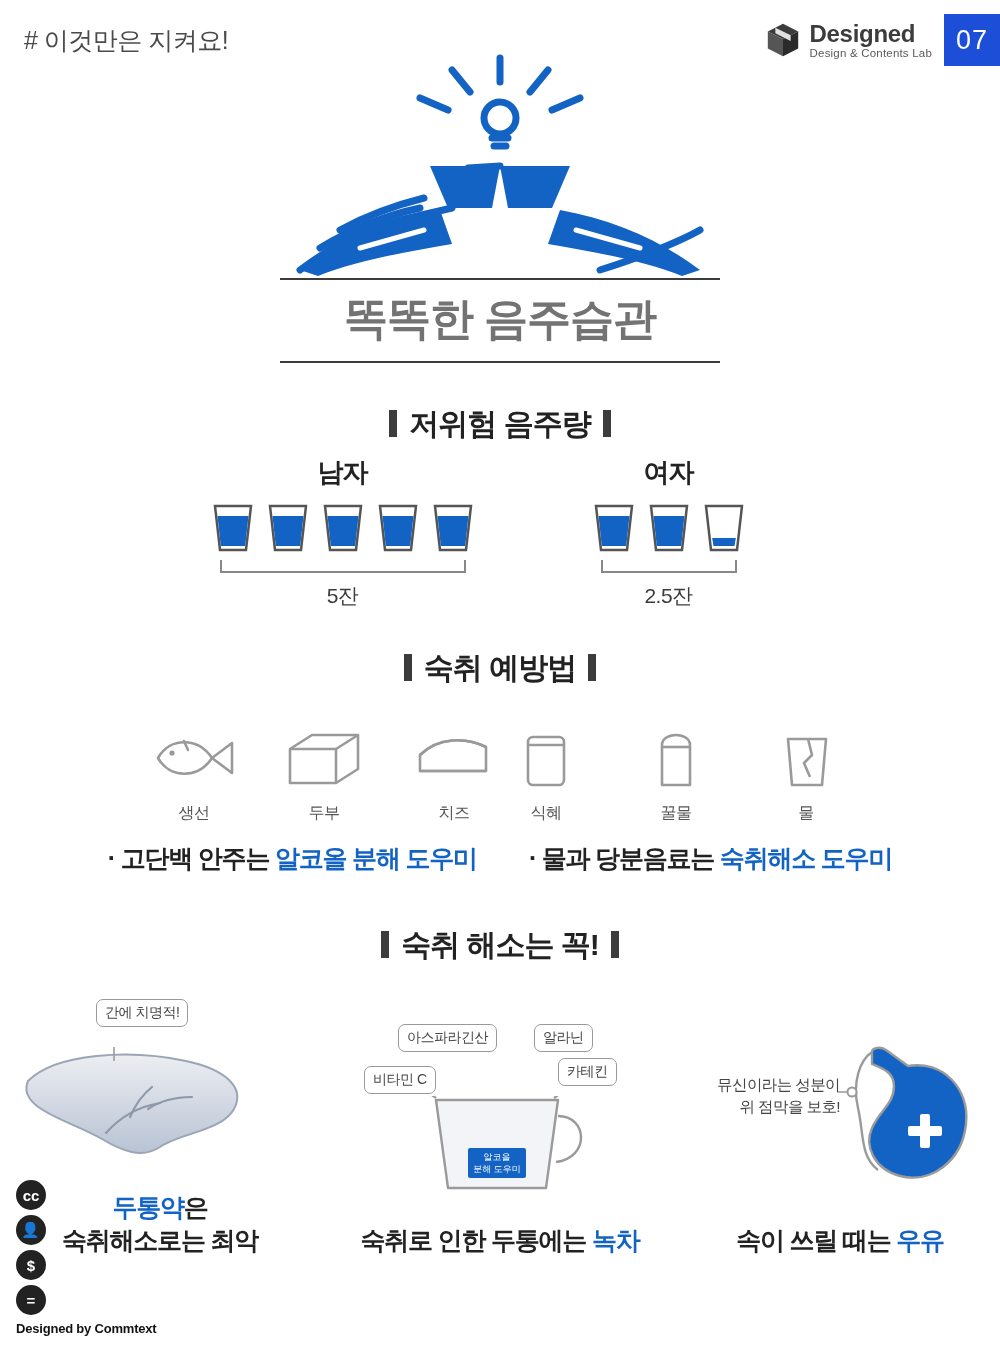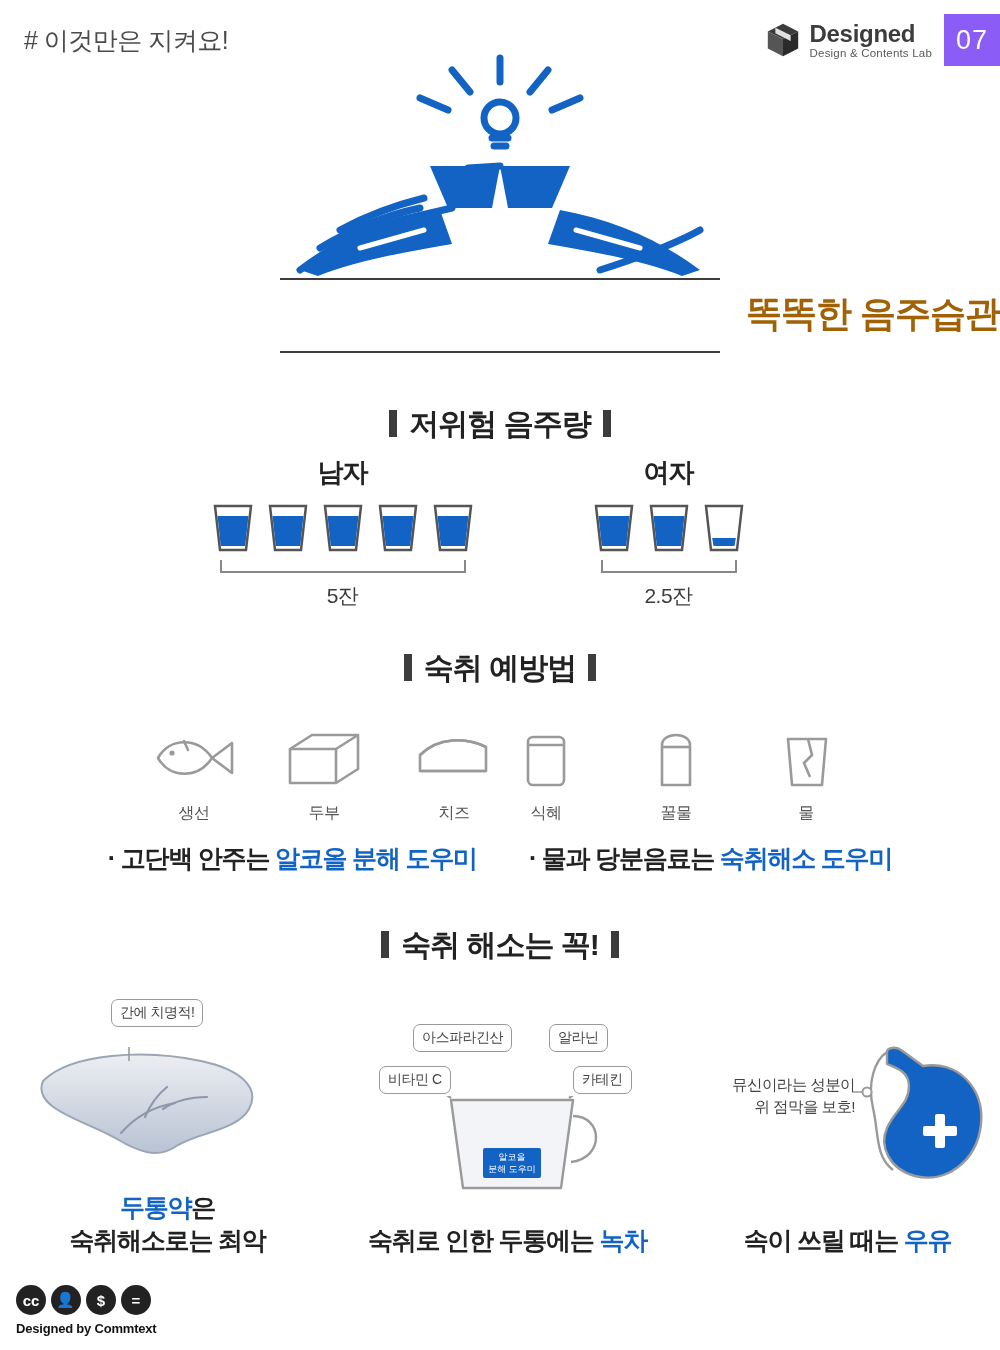--- a/index.html
+++ b/index.html
@@ -25,33 +25,33 @@
     display: flex; align-items: stretch;
   }
   .brand-logo {
     display: flex; align-items: center; gap: 8px; padding-right: 12px;
   }
   .cube { width: 38px; height: 38px; }
   .brand-text { line-height: 1.05; }
   .brand-title { font-size: 24px; font-weight: bold; color: #3c3c3c; letter-spacing: -0.3px; }
   .brand-sub { font-size: 11.5px; color: #5a5a5a; letter-spacing: 0.2px; }
   .page-num {
-    width: 56px; height: 52px; background: #8b5cf6; color: #fff;
+    width: 56px; height: 52px; background: #1d4ed8; color: #fff;
     display: flex; align-items: center; justify-content: center;
     font-size: 27px; font-weight: 300; letter-spacing: 1px;
   }
 
   
   .hero { position: absolute; left: 0; top: 48px; width: 1000px; height: 230px; }
 
   .title-block { position: absolute; left: 0; top: 278px; width: 1000px; text-align: center; }
   .rule { width: 440px; height: 2px; background: #3c3c3c; margin: 0 auto; }
   .main-title {
-    font-size: 36px; font-weight: bold; color: #a16207;
-    letter-spacing: -1px; padding: 10px 0 12px; text-align: right;
+    font-size: 44px; font-weight: bold; color: #737373;
+    letter-spacing: -1px; padding: 10px 0 12px;
   }
 
   
   .sec-head {
     position: absolute; width: 1000px; text-align: center;
     font-size: 30px; font-weight: bold; color: #222; letter-spacing: -1px;
   }
   .sec-head .bar {
     display: inline-block; width: 8px; height: 27px; background: #3c3c3c;
     vertical-align: -3px; margin: 0 12px;
@@ -72,35 +72,35 @@
   .icon-group { display: flex; gap: 38px; }
   .icon-item { width: 92px; text-align: center; }
   .icon-item .label { font-size: 16px; color: #555; margin-top: 8px; letter-spacing: -0.5px; }
   .cap-row { display: flex; justify-content: center; gap: 52px; margin-top: 18px; }
   .caption { font-size: 25px; font-weight: bold; color: #222; letter-spacing: -1.2px; }
   .caption .hl { color: #1263c4; }
 
   
   .cures { position: absolute; left: 0; top: 985px; width: 1000px; }
   .cure-row { display: flex; justify-content: center; align-items: flex-end; gap: 20px; }
-  .cure { width: 320px; text-align: center; position: relative; padding-left: 15px; }
+  .cure { width: 320px; text-align: center; position: relative; }
   .cure-art { height: 200px; position: relative; }
   .cure-text { font-size: 25px; font-weight: bold; color: #222; letter-spacing: -1.2px; line-height: 1.32; margin-top: 6px; }
   .cure-text .hl { color: #1263c4; }
 
   .bubble {
     position: absolute; border: 1.6px solid #9a9a9a; border-radius: 7px;
     background: #fff; font-size: 14px; color: #444; padding: 4px 8px;
     white-space: nowrap; letter-spacing: -0.5px;
   }
   .note { position: absolute; font-size: 15.5px; color: #444; line-height: 1.45; text-align: right; letter-spacing: -0.6px; }
 
   
   .footer { position: absolute; left: 16px; bottom: 14px; }
-  .cc-row { display: flex; gap: 5px; }
+  .cc-row { display: flex; gap: 5px; flex-direction: column; }
   .cc { width: 30px; height: 30px; border-radius: 50%; background: #222; color: #fff;
         display: flex; align-items: center; justify-content: center; font-size: 15px; font-weight: bold; }
   .by { font-size: 13px; font-weight: bold; color: #111; margin-top: 6px; letter-spacing: -0.2px; }
 </style>
 </head>
 <body>
 
 <div class="page">
 
   <div class="hashtag"># 이것만은 지켜요!</div>
@@ -334,21 +334,21 @@
           <span class="hl">두통약</span><span>은</span><br>
           <span>숙취해소로는 최악</span>
         </div>
       </div>
 
       <div class="cure">
         <div class="cure-art">
           <div class="bubble" style="left:58px; top:6px;">아스파라긴산</div>
           <div class="bubble" style="left:194px; top:6px;">알라닌</div>
           <div class="bubble" style="left:24px; top:48px;">비타민 C</div>
-          <div class="bubble" style="left:218px; top:48px;">카테킨</div>
+          <div class="bubble" style="left:218px; top:40px;">카테킨</div>
 
           <svg width="300" height="120" viewBox="0 0 300 120" style="position:absolute; left:10px; top:78px;">
             <g fill="none" stroke="#9a9a9a" stroke-width="2.2">
               <line x1="92" y1="-6" x2="104" y2="-22"></line>
               <line x1="196" y1="-6" x2="186" y2="-22"></line>
               <line x1="86" y1="2" x2="66" y2="-12"></line>
               <line x1="204" y1="2" x2="224" y2="-12"></line>
             </g>
             <path d="M86 4 L208 4 L196 92 L98 92 Z" fill="#f2f4f7" stroke="#9a9a9a" stroke-width="2.4" stroke-linejoin="round"></path>
             <path d="M208 20 C 238 20, 240 62, 206 66" fill="none" stroke="#9a9a9a" stroke-width="2.4"></path>

